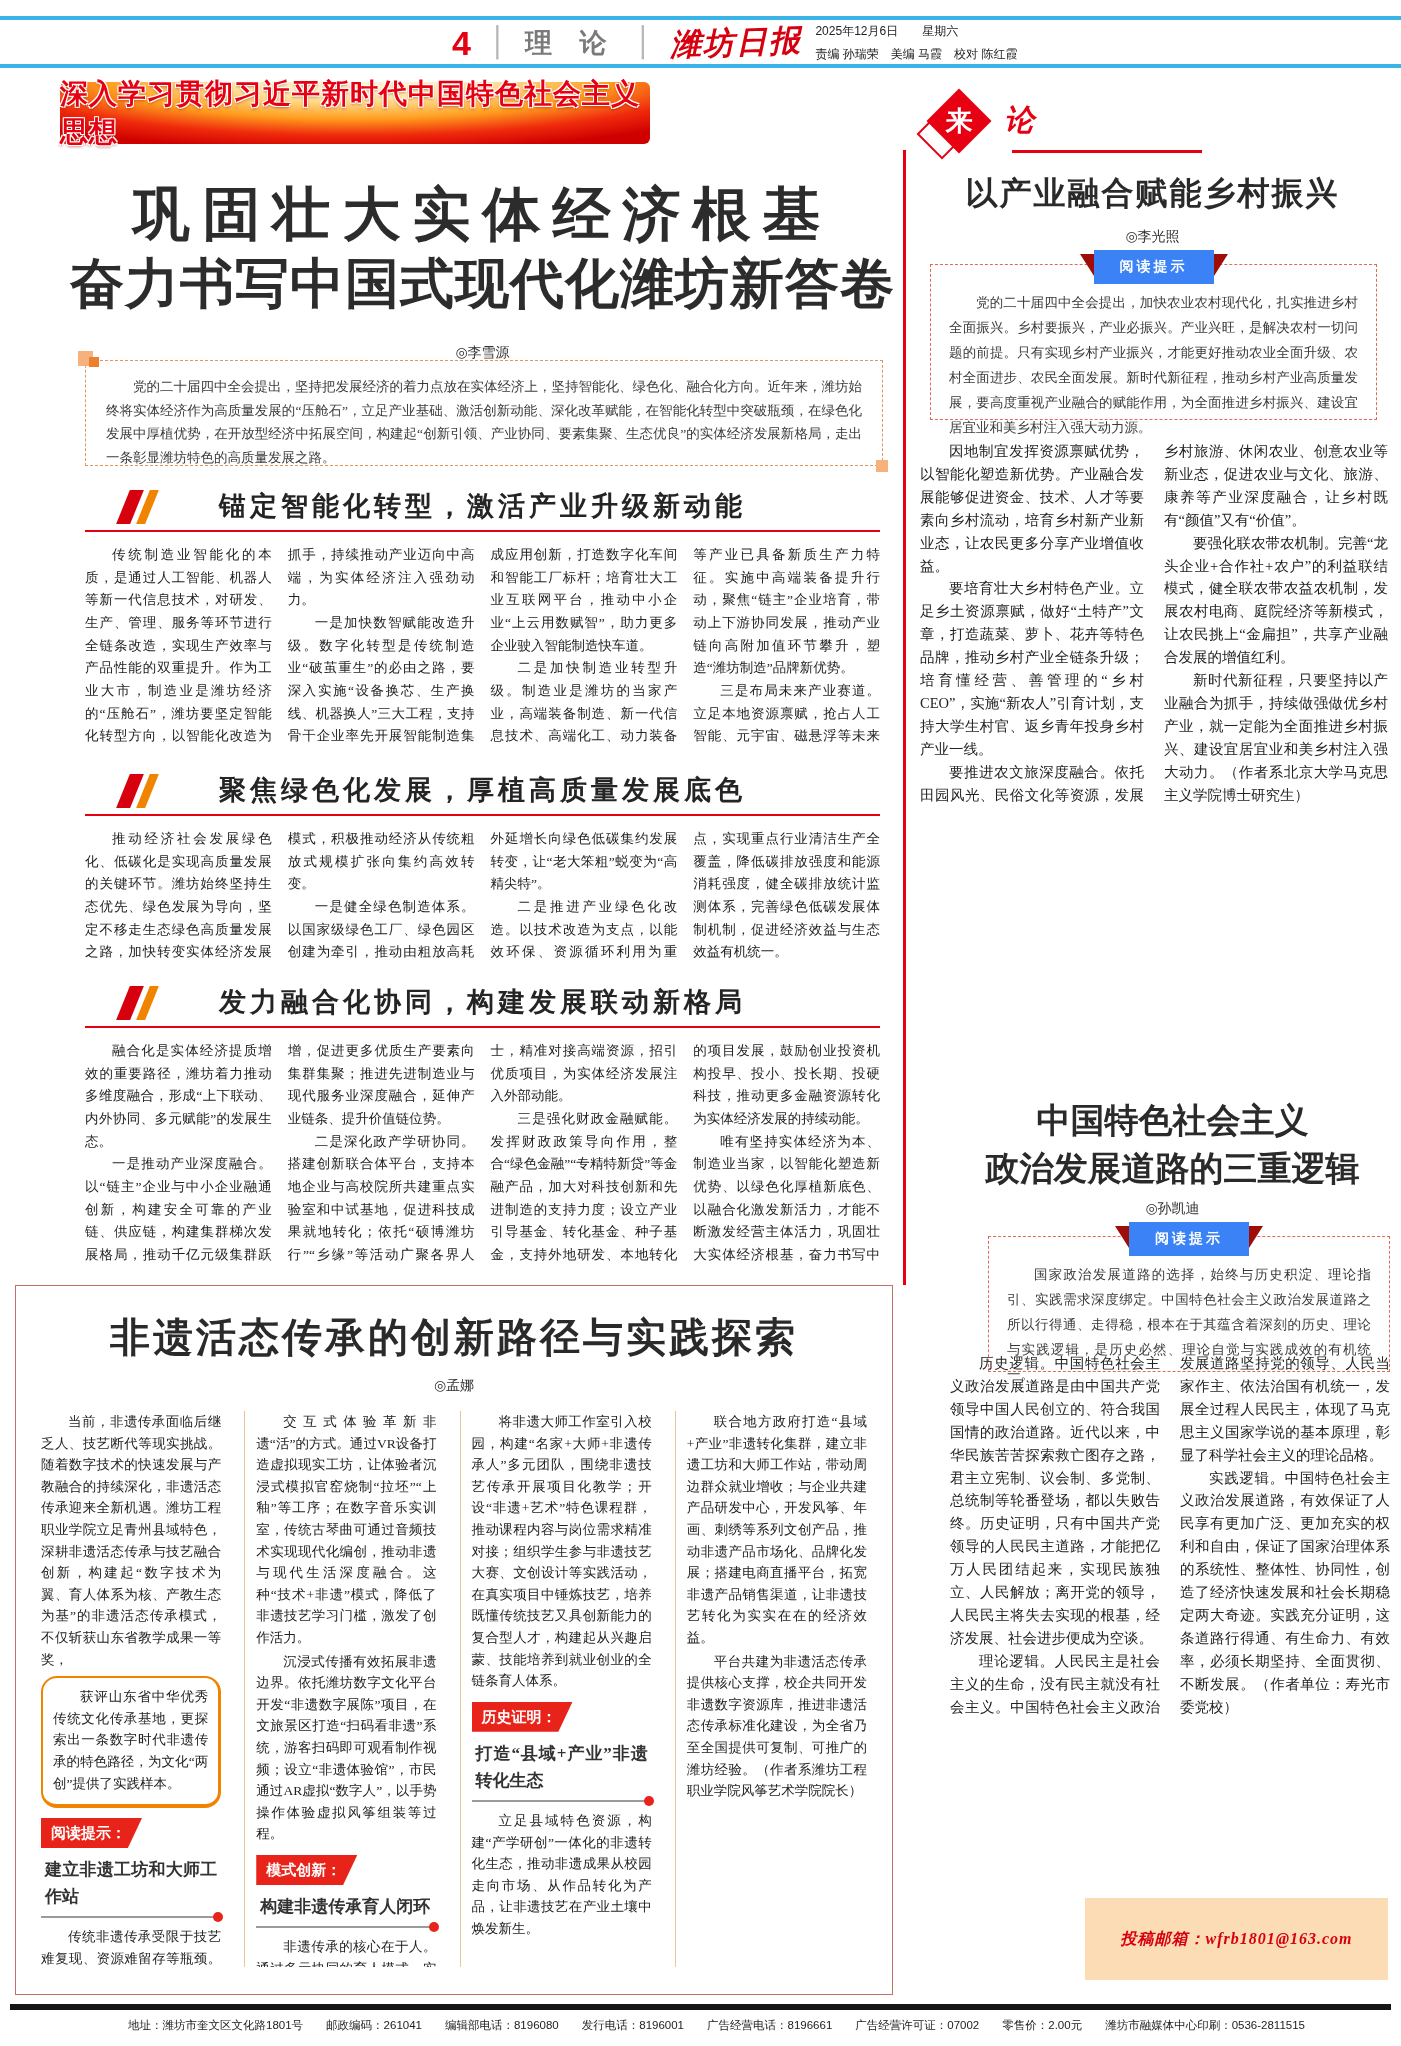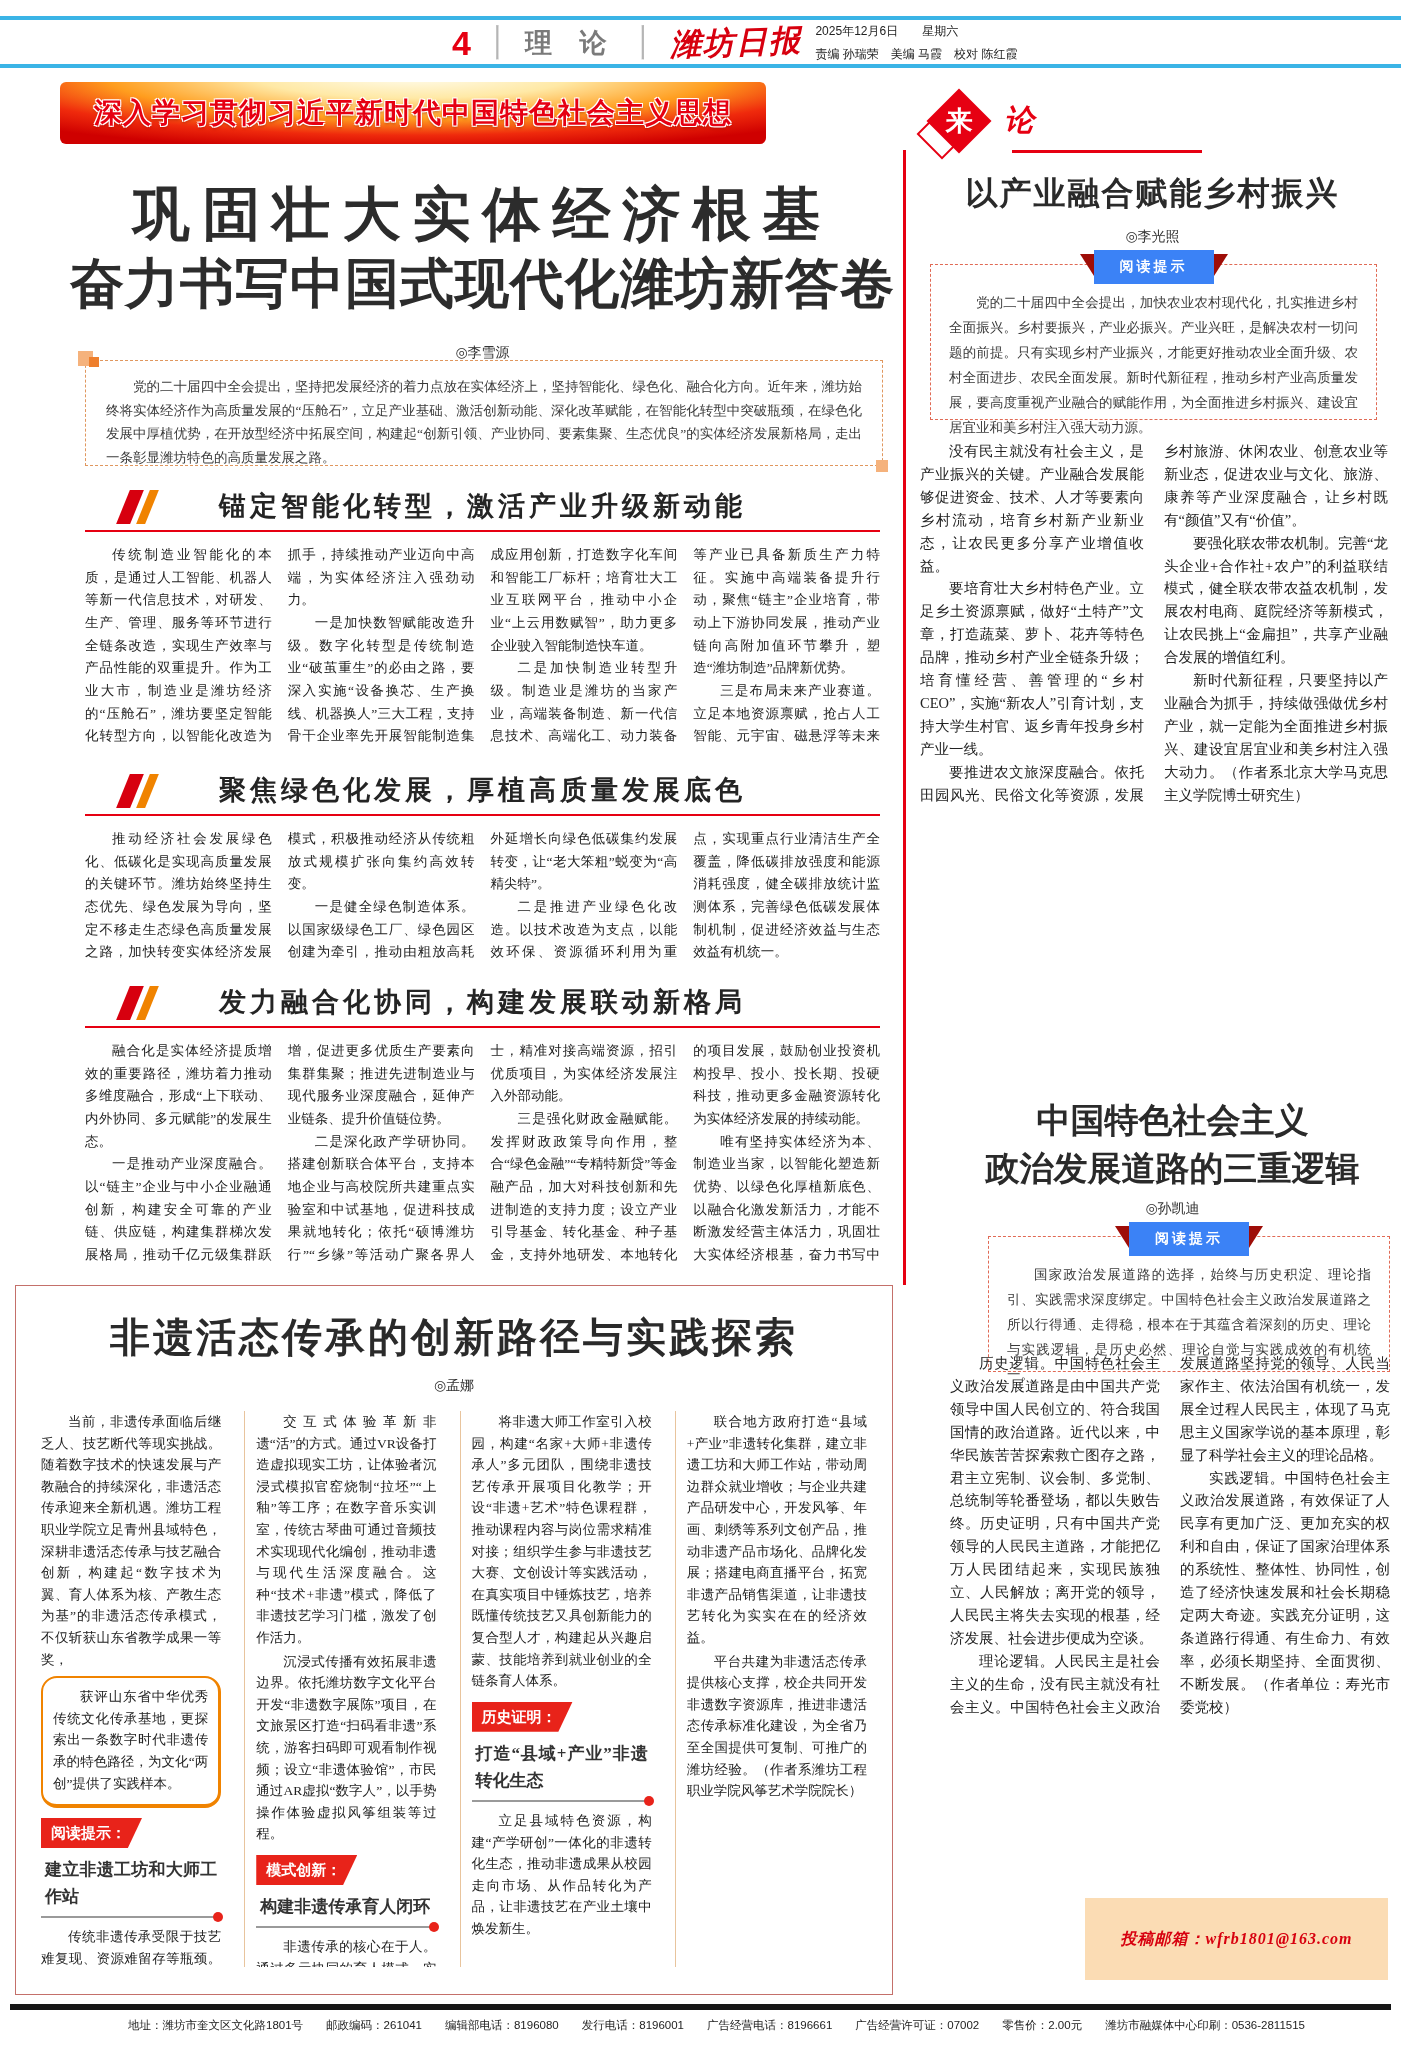--- a/index.html
+++ b/index.html
@@ -12,21 +12,21 @@
   
   .blue-line{left:0;width:1401px;height:4px;background:#3ab4e6;}
   .header-row{left:452px;top:22px;height:42px;display:flex;align-items:center;gap:13px;font-family:"Liberation Sans","DejaVu Sans",sans-serif;}
   .page-num{color:#e60012;font-size:34px;font-weight:bold;}
   .hd-sep{color:#b5b5b5;font-size:28px;font-weight:200;transform:scaleY(1.3);}
   .section-name{color:#7a7a7a;font-size:27px;font-weight:bold;letter-spacing:10px;}
   .paper-logo{color:#d7000f;font-size:31px;font-weight:900;font-style:italic;font-family:"Liberation Serif",serif;letter-spacing:2px;transform:rotate(-2deg);}
   .date-block{font-size:12px;color:#222;line-height:1.9;white-space:nowrap;}
   
   .banner{
-    left:60px;top:82px;width:706px;height:62px;border-radius:6px;
+    left:60px;top:82px;width:590px;height:62px;border-radius:6px;
     background:radial-gradient(ellipse 75% 120% at 50% -10%, #fffdf0 0%, #ffe9a6 30%, #ff9d1e 58%, #ef2a0c 80%, #cf0000 100%);
     display:flex;align-items:center;justify-content:center;
   }
   .banner span{
     color:#e60012;font-size:28px;font-weight:900;letter-spacing:1px;
     text-shadow:-1px -1px 0 #fff,1px -1px 0 #fff,-1px 1px 0 #fff,1px 1px 0 #fff,0 2px 3px rgba(120,0,0,.45);
   }
   
   .t1{left:60px;top:176px;width:845px;text-align:center;font-size:58px;font-weight:900;color:#2c2c2c;letter-spacing:12px;}
   .t2{left:60px;top:248px;width:845px;text-align:center;font-size:54px;font-weight:900;color:#2c2c2c;letter-spacing:1px;}
@@ -204,21 +204,21 @@
 <div class="abs byline a1-byline">◎李光照</div>
 
 <div class="abs tips-box" id="a1-tips">
   <div class="tips-tag">阅读提示</div>
   <div>
       <p class="para">党的二十届四中全会提出，加快农业农村现代化，扎实推进乡村全面振兴。乡村要振兴，产业必振兴。产业兴旺，是解决农村一切问题的前提。只有实现乡村产业振兴，才能更好推动农业全面升级、农村全面进步、农民全面发展。新时代新征程，推动乡村产业高质量发展，要高度重视产业融合的赋能作用，为全面推进乡村振兴、建设宜居宜业和美乡村注入强大动力源。</p>
     </div>
 </div>
 
 <div class="abs col-body" id="a1-body">
-    <p class="para">没有民主就没有社会主义，是产业振兴的关键。产业融合发展能够促进资金、技术、人才等要素向乡村流动，培育乡村新产业新业态，让农民更多分享产业增值收益。</p>
+    <p class="para">因地制宜发挥资源禀赋优势，以智能化塑造新优势。产业融合发展能够促进资金、技术、人才等要素向乡村流动，培育乡村新产业新业态，让农民更多分享产业增值收益。</p>
     <p class="para">要培育壮大乡村特色产业。立足乡土资源禀赋，做好“土特产”文章，打造蔬菜、萝卜、花卉等特色品牌，推动乡村产业全链条升级；培育懂经营、善管理的“乡村CEO”，实施“新农人”引育计划，支持大学生村官、返乡青年投身乡村产业一线。</p>
     <p class="para">要推进农文旅深度融合。依托田园风光、民俗文化等资源，发展乡村旅游、休闲农业、创意农业等新业态，促进农业与文化、旅游、康养等产业深度融合，让乡村既有“颜值”又有“价值”。</p>
     <p class="para">要强化联农带农机制。完善“龙头企业+合作社+农户”的利益联结模式，健全联农带农益农机制，发展农村电商、庭院经济等新模式，让农民挑上“金扁担”，共享产业融合发展的增值红利。</p>
     <p class="para">新时代新征程，只要坚持以产业融合为抓手，持续做强做优乡村产业，就一定能为全面推进乡村振兴、建设宜居宜业和美乡村注入强大动力。（作者系北京大学马克思主义学院博士研究生）</p>
   </div>
 
 <div class="abs a2-title" id="a2-t1">中国特色社会主义</div>
 <div class="abs a2-title" id="a2-t2">政治发展道路的三重逻辑</div>
 <div class="abs byline a2-byline">◎孙凯迪</div>
 

